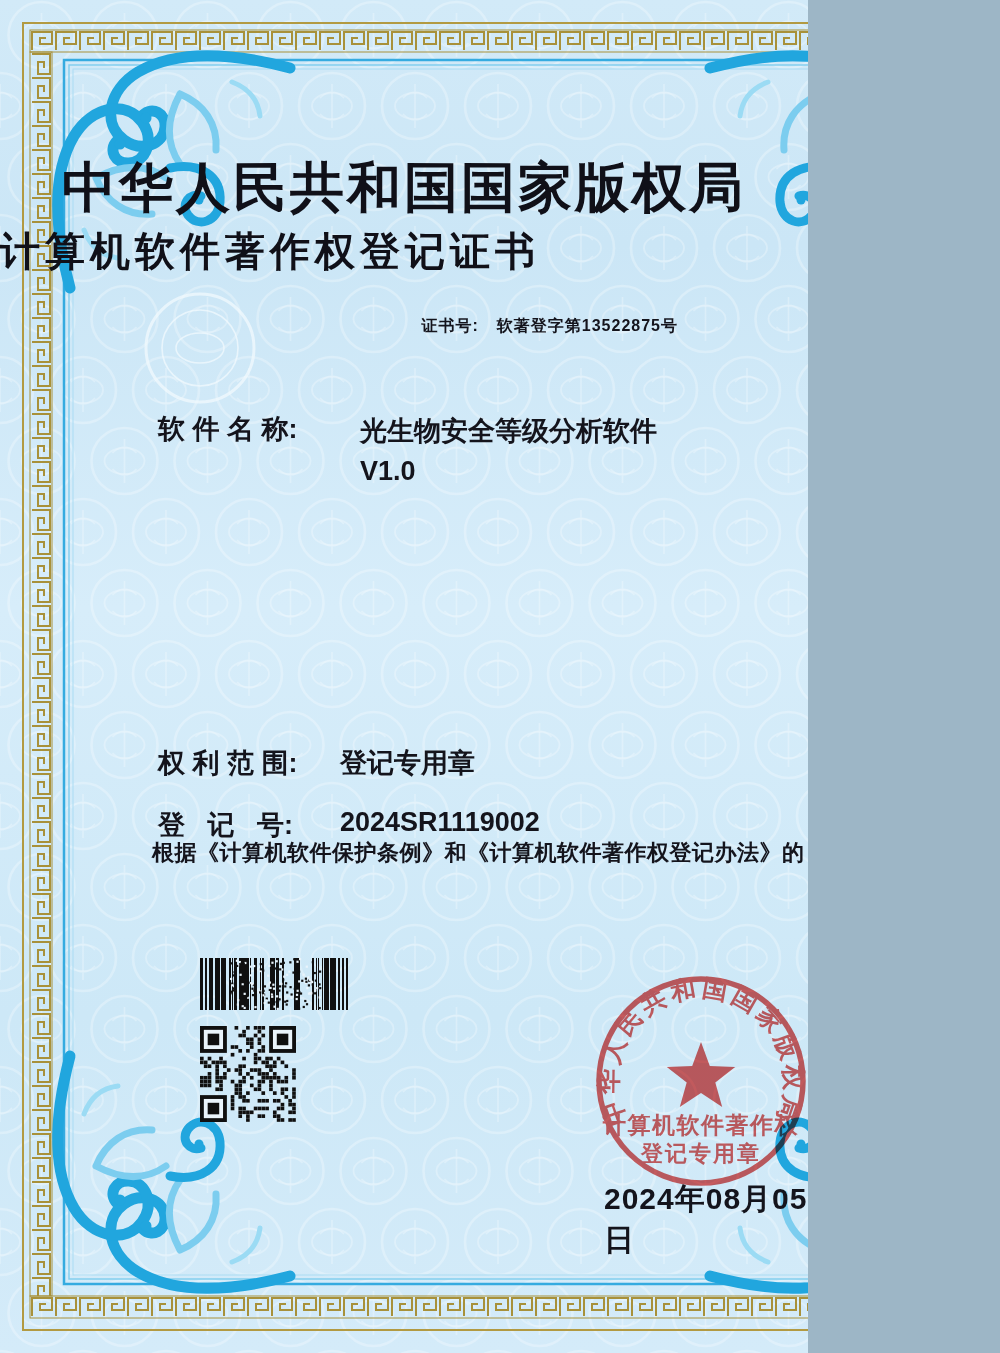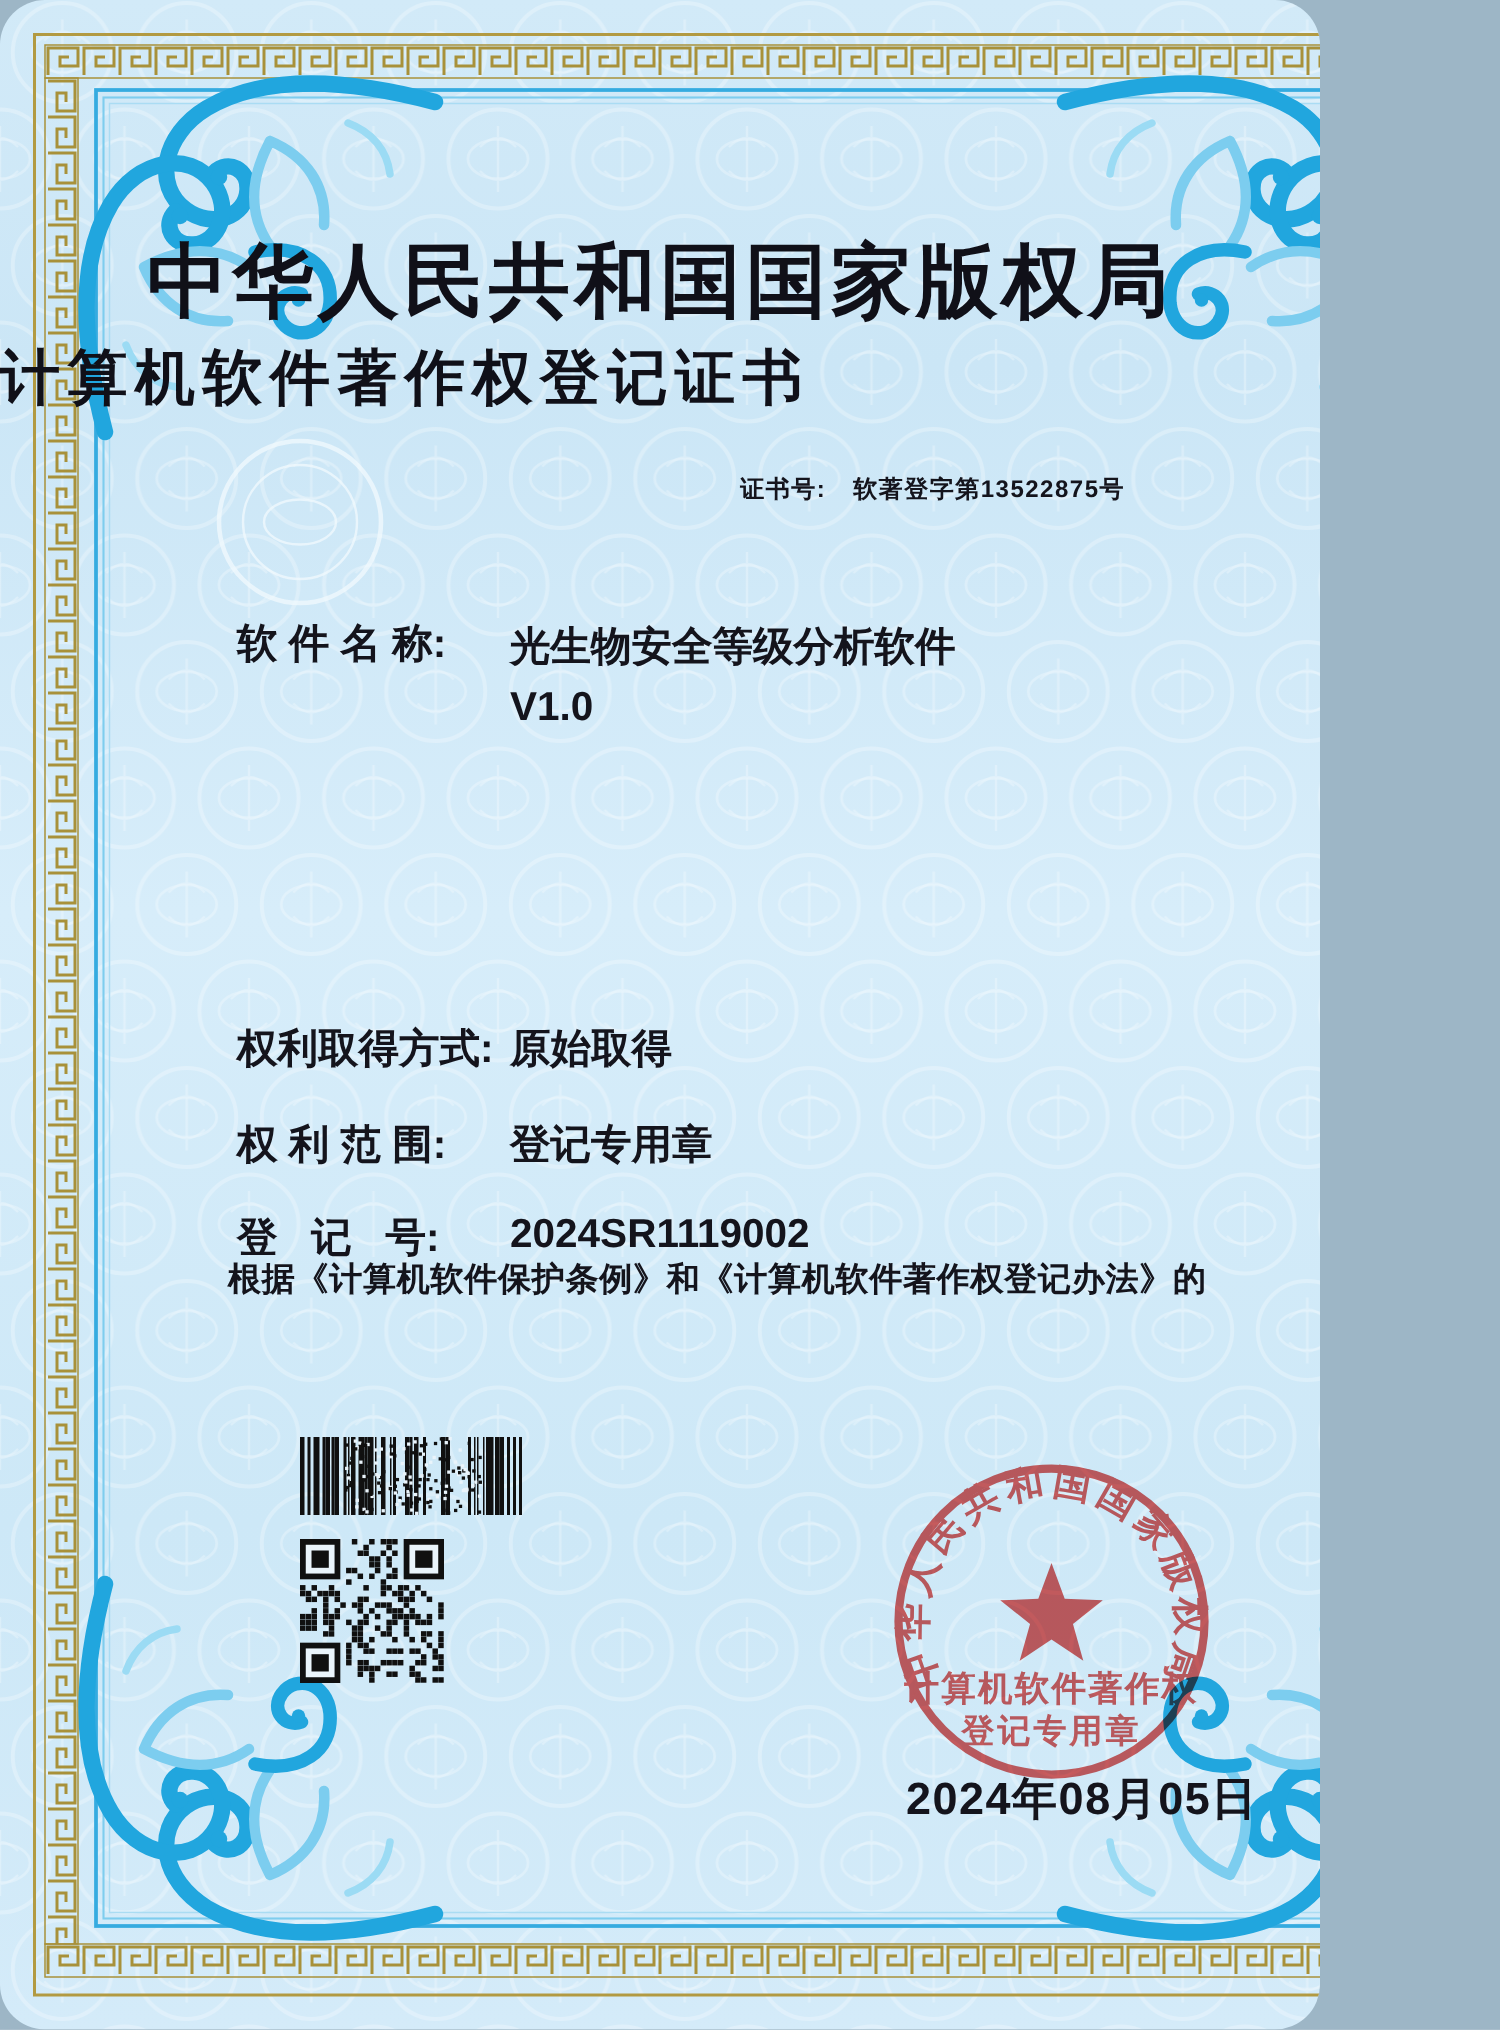--- a/index.html
+++ b/index.html
@@ -1,42 +1,41 @@
 <!DOCTYPE html>
 <html><head>
 <meta charset="utf-8">
 <style>
   html,body{margin:0;padding:0;background:#9db6c6;}
   .page{
-    position:relative; width:880px; height:1353px; overflow:hidden;
+    position:relative; width:808px; height:1353px; overflow:hidden;
     background:linear-gradient(180deg,#d2eaf8 0%,#cbe6f6 18%,#d7edfa 45%,#cde8f7 75%,#d4ebf9 100%);
     font-family:"Liberation Sans","DejaVu Sans",sans-serif;
     color:#16161e;
-    border-radius:30px;
   }
   svg{display:block;}
   .decor{position:absolute;left:0;top:0;}
   .abs{position:absolute;}
   .title-issuer{
     left:0;right:0;top:152px;text-align:center;
     font-family:"Liberation Serif","DejaVu Serif",serif;
     font-weight:900;font-size:54px;letter-spacing:3px;color:#101018;
   }
   .title-doc{
     left:0;right:0;top:224px;text-align:left;
     font-family:"Liberation Serif","DejaVu Serif",serif;
     font-weight:900;font-size:40px;letter-spacing:5px;color:#101018;
   }
   .certno{
     top:316px;right:130px;font-size:16px;font-weight:700;letter-spacing:1px;color:#14141c;
   }
   .certno .val{margin-left:18px;}
   .frow{left:128px;font-size:27px;font-weight:700;color:#14141c;white-space:pre;}
   .frow .lbl{display:inline-block;min-width:182px;vertical-align:top;}
-  .frow .vblock{display:inline-block;vertical-align:top;}
+  .frow .vblock{display:inline-block;vertical-align:top;margin-left:20px;}
   .frow .vline{line-height:40px;}
   .stmt{font-size:22px;font-weight:700;letter-spacing:0.5px;color:#14141c;white-space:pre;}
   .stmt1{left:152px;top:838px;}
   .stmt2{left:122px;top:895px;}
   .date{
     left:604px;top:1179px;font-size:30px;font-weight:700;letter-spacing:1px;color:#14141c;
   }
   .sealsvg{left:560px;top:950px;opacity:.88;mix-blend-mode:multiply;pointer-events:none;}
   .codebar{left:200px;top:958px;}
   .codeqr{left:200px;top:1026px;}
@@ -124,23 +123,20 @@
 
   <div class="abs certno">
     <span>证书号:</span><span class="val">软著登字第13522875号</span>
   </div>
 
   <div class="abs frow" style="top:380px;">
     <span class="lbl">软 件 名 称:</span><span class="vblock"><span class="vline" style="display:block;">光生物安全等级分析软件</span><span class="vline" style="display:block;">V1.0</span></span>
   </div>
 
 
-  <div class="abs frow" style="top:650px;">
-    <span class="lbl">权利取得方式:</span><span>原始取得</span>
-  </div>
 
   <div class="abs frow" style="top:714px;">
     <span class="lbl">权 利 范 围:</span><span>登记专用章</span>
   </div>
 
   <div class="abs frow" style="top:776px;">
     <span class="lbl">登   记   号:</span><span>2024SR1119002</span>
   </div>
 
   <div class="abs stmt stmt1">根据《计算机软件保护条例》和《计算机软件著作权登记办法》的</div>

